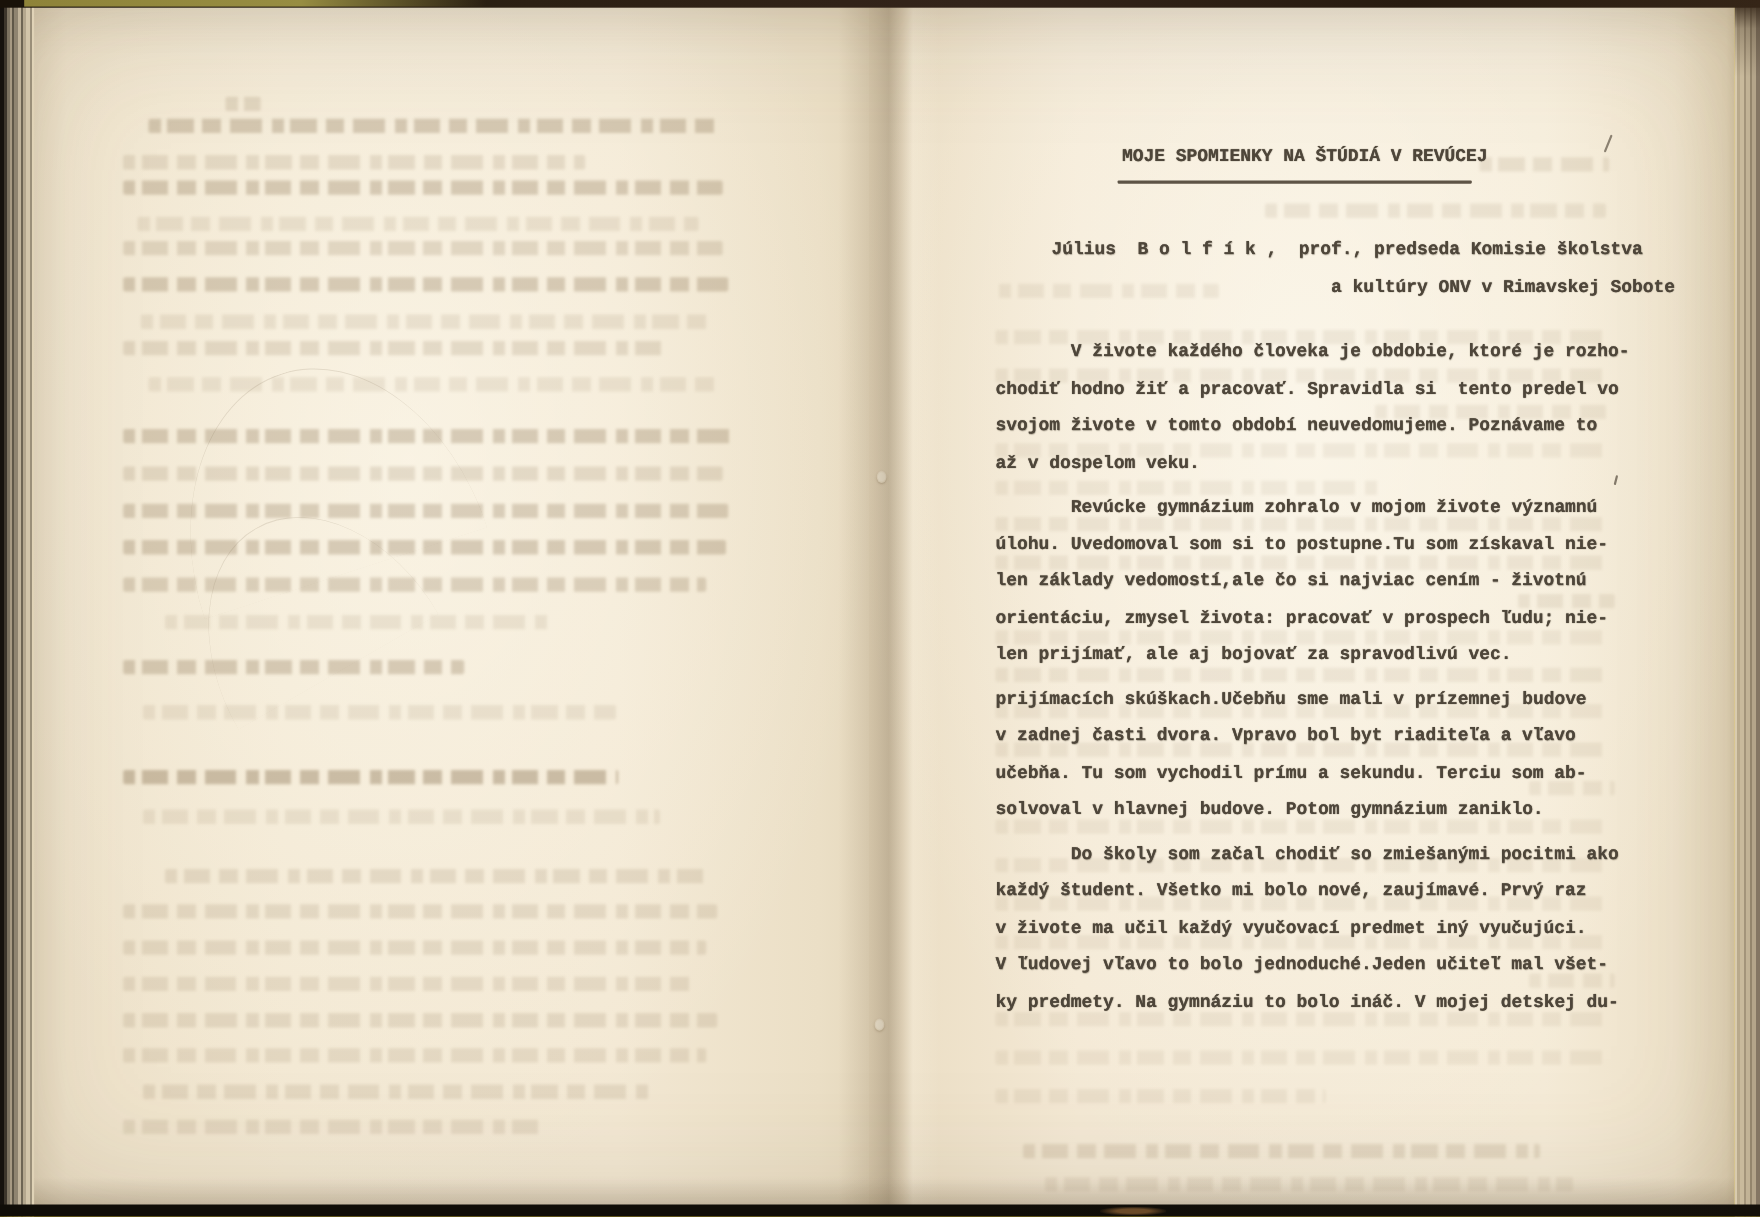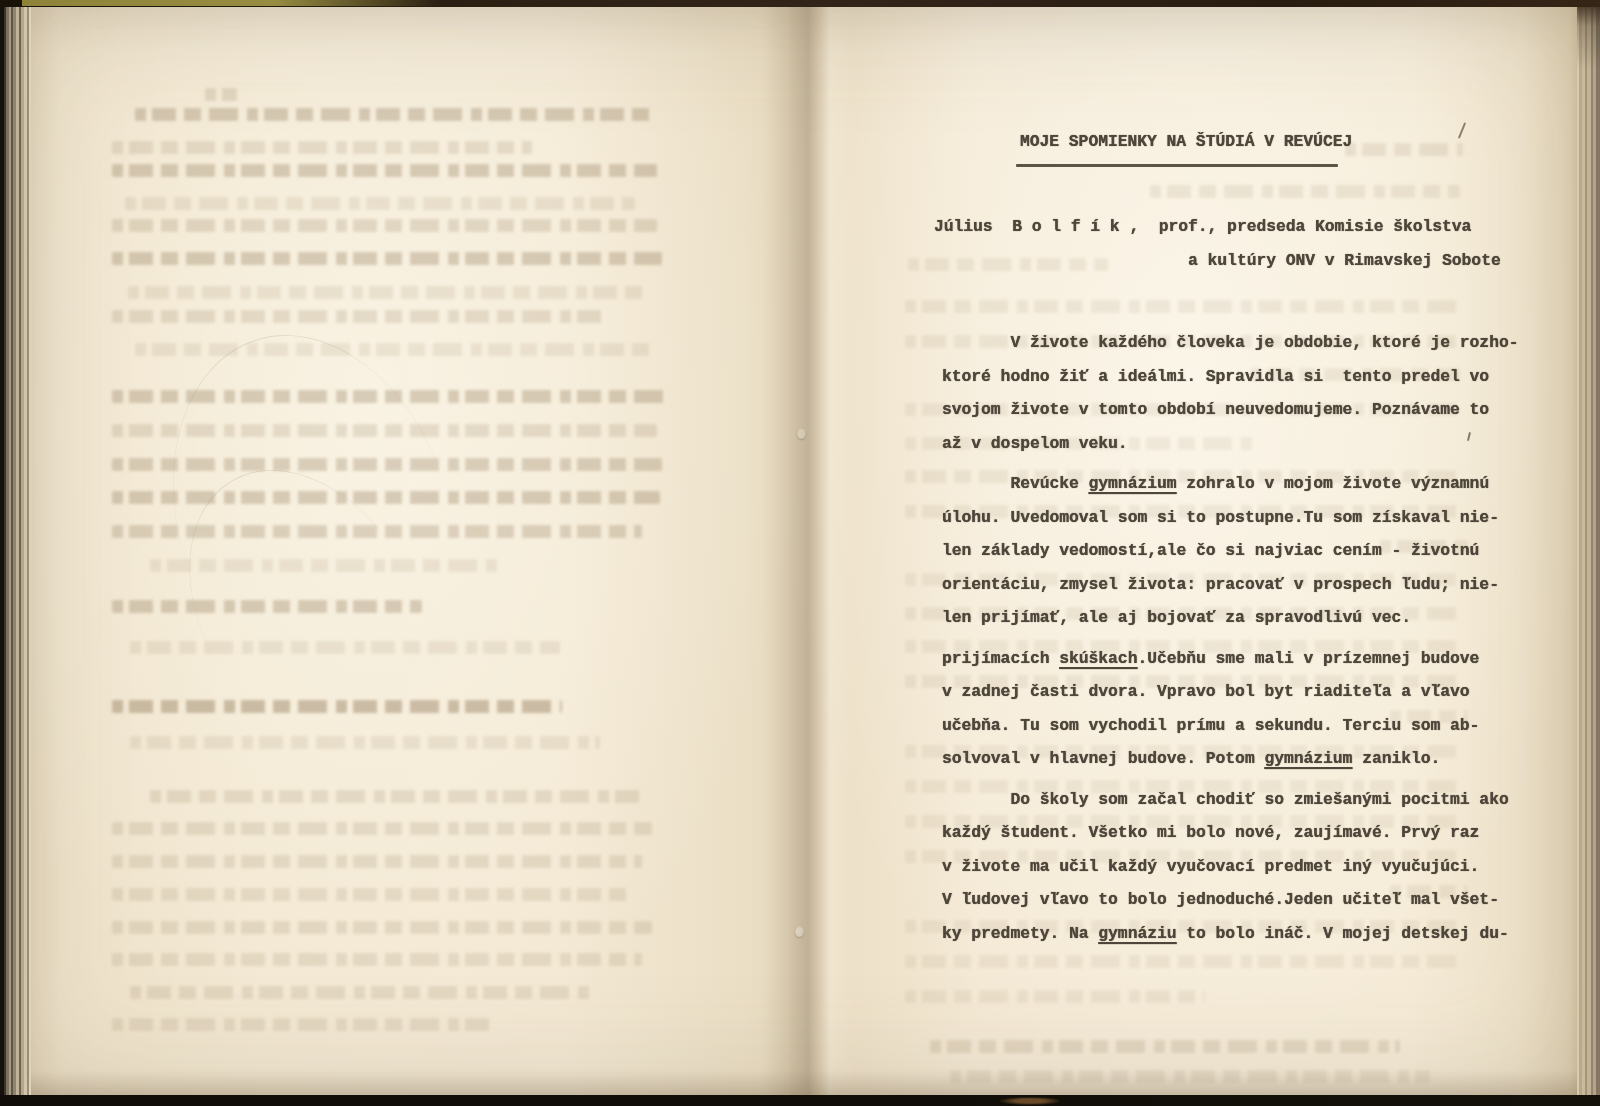--- a/index.html
+++ b/index.html
@@ -40,25 +40,25 @@
       #c2b396 10px 14px,#93856c 14px 16px,#b4a58a 16px 19px,#847663 19px 23px);}
   .edge-right-top{position:absolute;right:0;top:0;width:23px;height:70px;z-index:8;
     background:linear-gradient(180deg,rgba(56,41,27,.85) 0 6px,rgba(56,41,27,.3) 26px,rgba(56,41,27,0) 70px);}
   
   .typed, .title, .byline{position:absolute;z-index:3;color:var(--ink,#4e463a);
     font-family:"Liberation Mono",monospace;font-size:16.3px;font-weight:700;
     text-shadow:0 0 .7px rgba(66,56,44,.85), .4px .4px 1px rgba(66,56,44,.35);}
   .title{left:1020px;top:131px;line-height:22px;letter-spacing:0;white-space:pre;}
   .title-underline{position:absolute;left:1016px;top:164px;width:322px;height:2.6px;z-index:3;
     background:rgba(72,62,48,.88);filter:blur(.4px);border-radius:1px;}
-  .byline{left:934px;top:210px;}
-  .typed{left:905px;top:326px;width:600px;margin-left:37px;}
+  .byline{left:956px;top:210px;}
+  .typed{left:905px;top:303px;width:600px;}
   .line{line-height:33.5px;white-space:pre;min-height:33.5px;}
   .para{margin:0 0 7px 0;}
-  .u{text-decoration:underline;text-underline-offset:4px;text-decoration-thickness:1.6px;}
+  .u{text-underline-offset:4px;text-decoration-thickness:1.6px;}
   
   .ghost-line{position:absolute;height:13px;z-index:1;filter:blur(1.5px);border-radius:2px;
     background:repeating-linear-gradient(90deg,currentColor 0 11px,transparent 11px 17px,
       currentColor 17px 41px,transparent 41px 49px,currentColor 49px 66px,transparent 66px 74px,
       currentColor 74px 103px,transparent 103px 112px);}
   
   .slash-mark{position:absolute;left:1461px;top:122px;width:2px;height:17px;z-index:3;
     background:rgba(70,60,47,.6);transform:rotate(22deg);border-radius:1px;}
   .apostrophe-mark{position:absolute;left:1468px;top:432px;width:2px;height:9px;z-index:3;
     background:rgba(70,60,47,.65);transform:rotate(14deg);border-radius:1px;}
@@ -144,21 +144,21 @@
   <div class="title-underline"></div>
 
   <div class="byline" id="byline">
       <div class="line">Július  B o l f í k ,  prof., predseda Komisie školstva</div>
       <div class="line">                          a kultúry ONV v Rimavskej Sobote</div>
     </div>
 
   <div class="typed" id="body-text">
       <div class="para">
         <div class="line">       V živote každého človeka je obdobie, ktoré je rozho-</div>
-        <div class="line">ktoré hodno žiť a ideálmi. Spravidla si  tento predel vo</div>
+        <div class="line">chodiť hodno žiť a pracovať. Spravidla si  tento predel vo</div>
         <div class="line">svojom živote v tomto období neuvedomujeme. Poznávame to</div>
         <div class="line">až v dospelom veku.</div>
       </div>
       <div class="para">
         <div class="line">       Revúcke <span class="u">gymnázium</span> zohralo v mojom živote významnú</div>
         <div class="line">úlohu. Uvedomoval som si to postupne.Tu som získaval nie-</div>
         <div class="line">len základy vedomostí,ale čo si najviac cením - životnú</div>
         <div class="line">orientáciu, zmysel života: pracovať v prospech ľudu; nie-</div>
         <div class="line">len prijímať, ale aj bojovať za spravodlivú vec.</div>
       </div>

